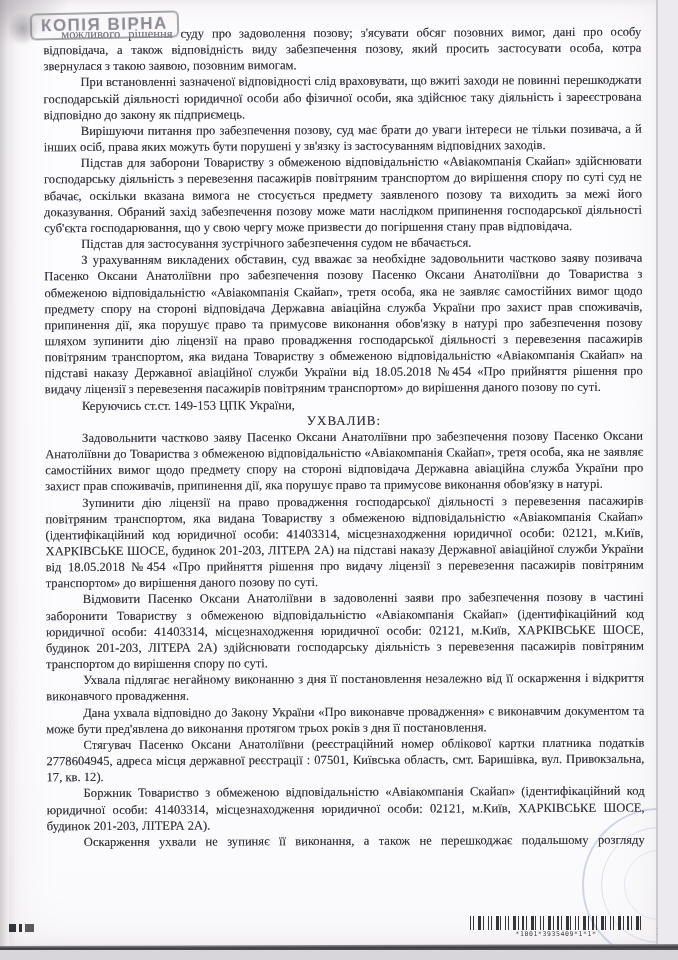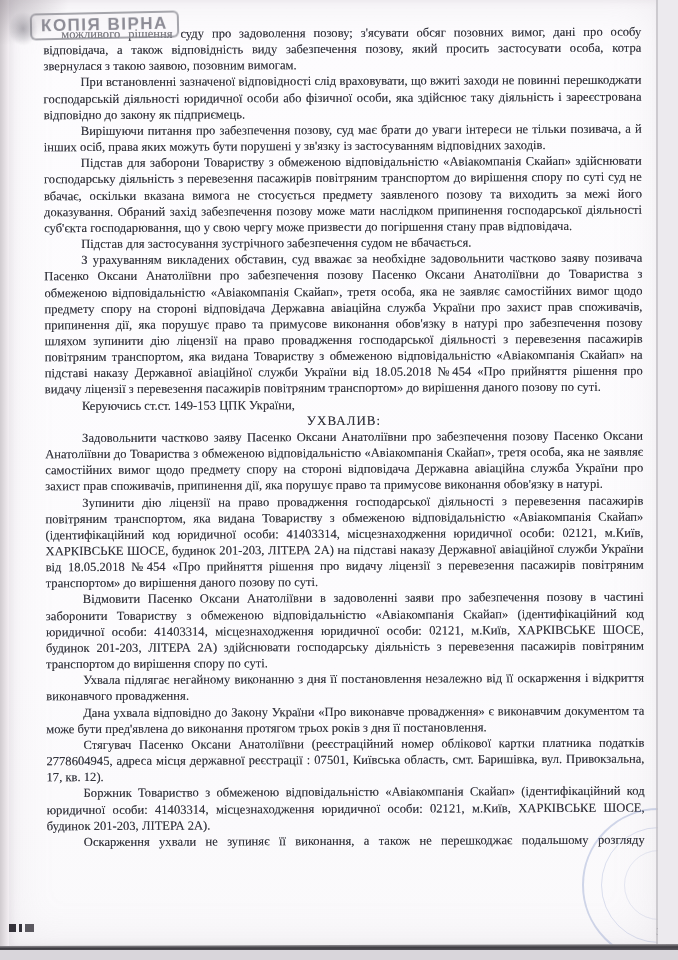--- a/index.html
+++ b/index.html
@@ -146,20 +146,24 @@
           <p class="para flush-last">Оскарження ухвали не зупиняє її виконання, а також не перешкоджає подальшому розгляду</p>
         </div>
     </div>
 
     <div class="copy-stamp">
       <span>КОПІЯ ВІРНА</span>
     </div>
 
     <div class="round-stamp"></div>
 
+    <div class="barcode-wrap">
+      <div class="barcode"></div>
+      <div class="barcode-label">*1001*3935409*1*1*</div>
+    </div>
 
     <div class="page-num">3</div>
 
     <div class="binder-marks"><i></i><i></i><i></i></div>
   </div>
 
   <div class="edge-left"></div>
   <div class="corner-fold"></div>
   <div class="edge-right-line"></div>
   <div class="bottom-edge"></div>

